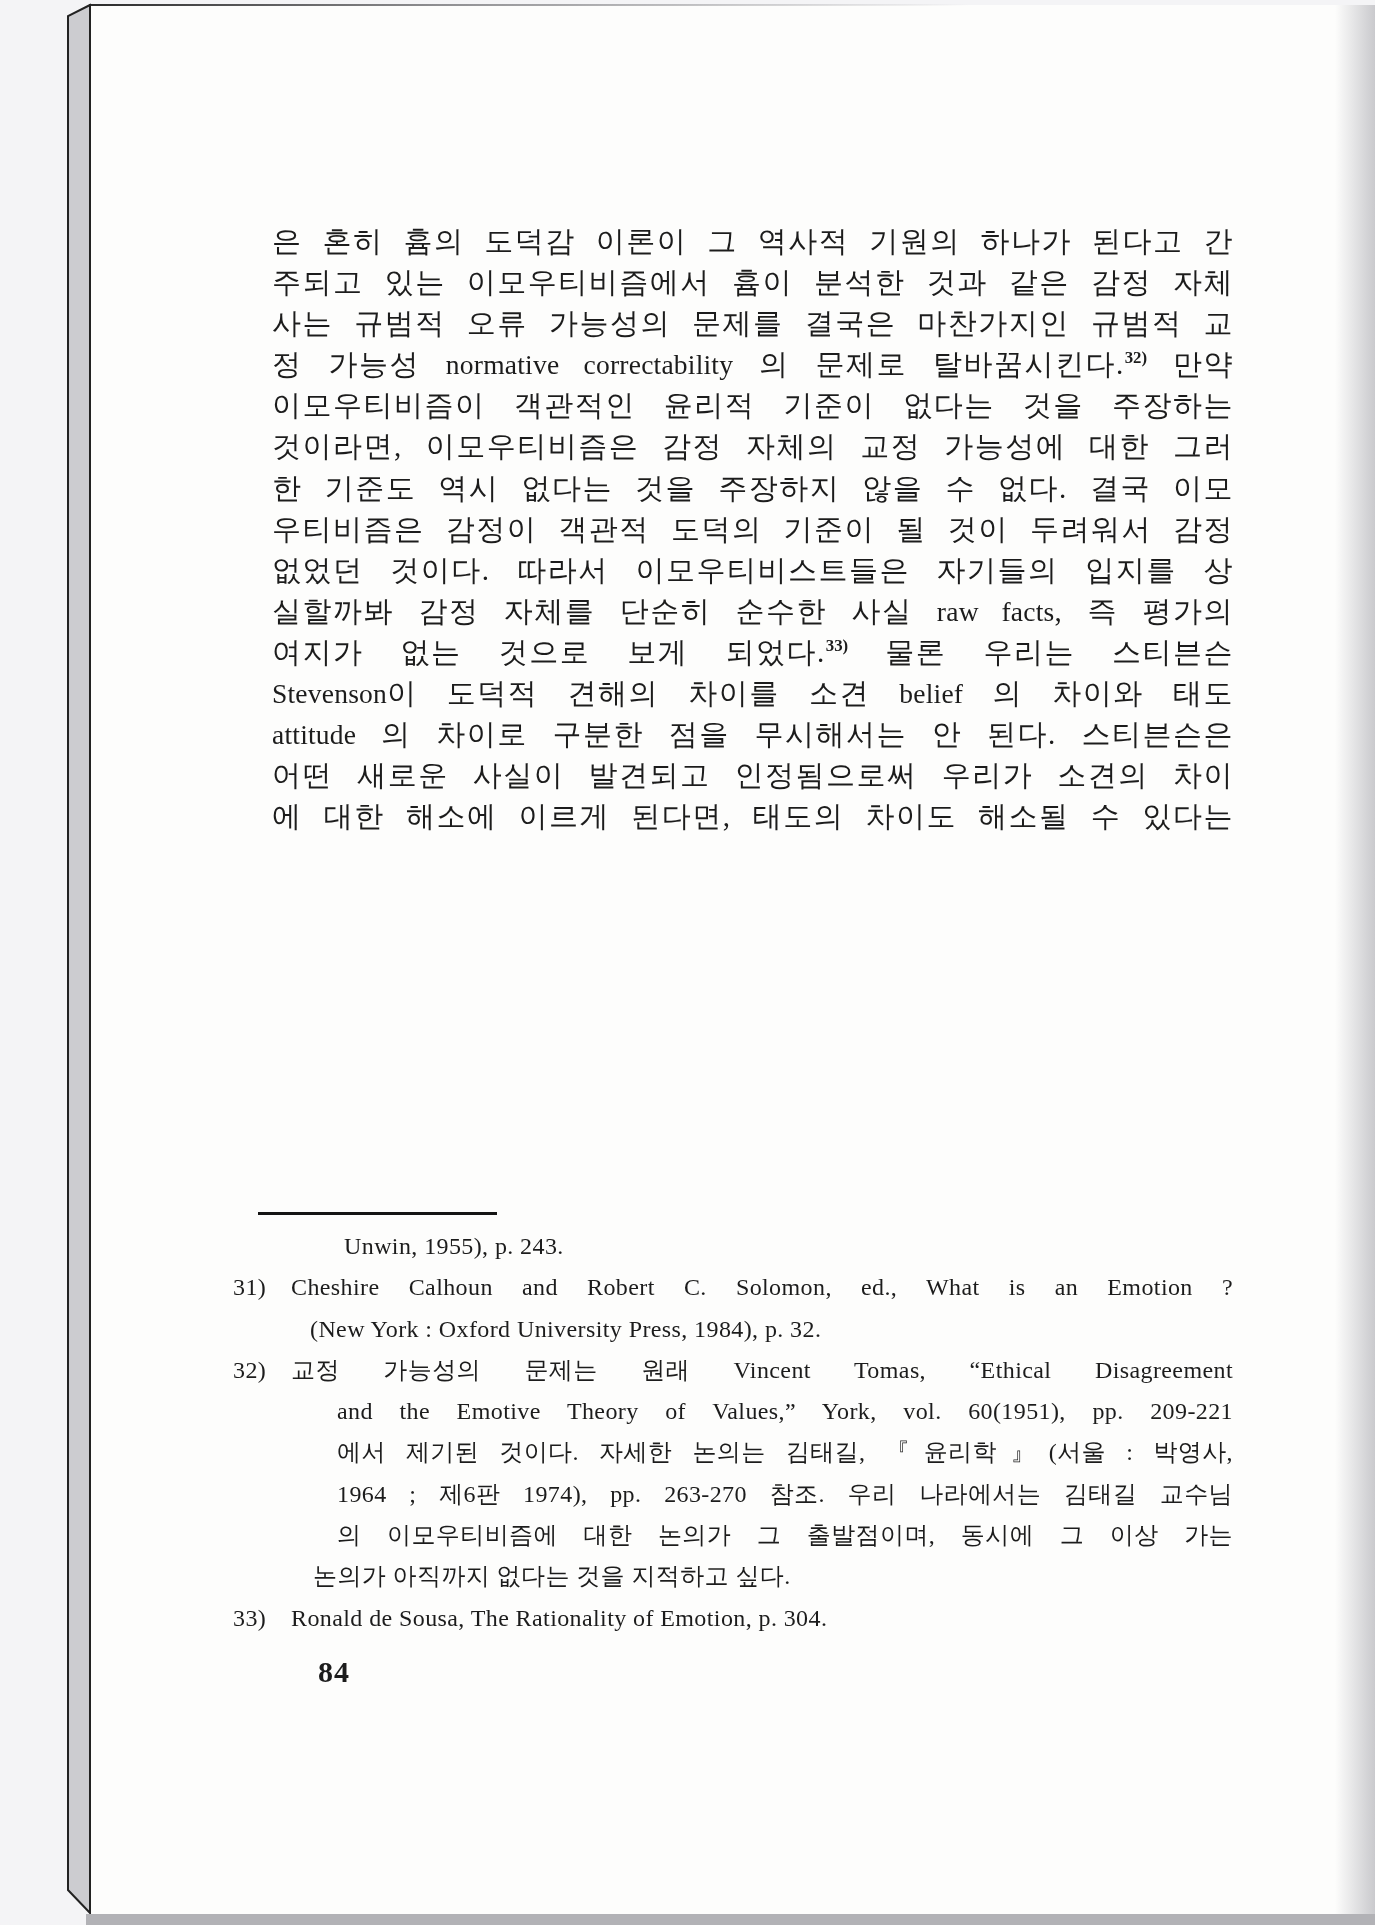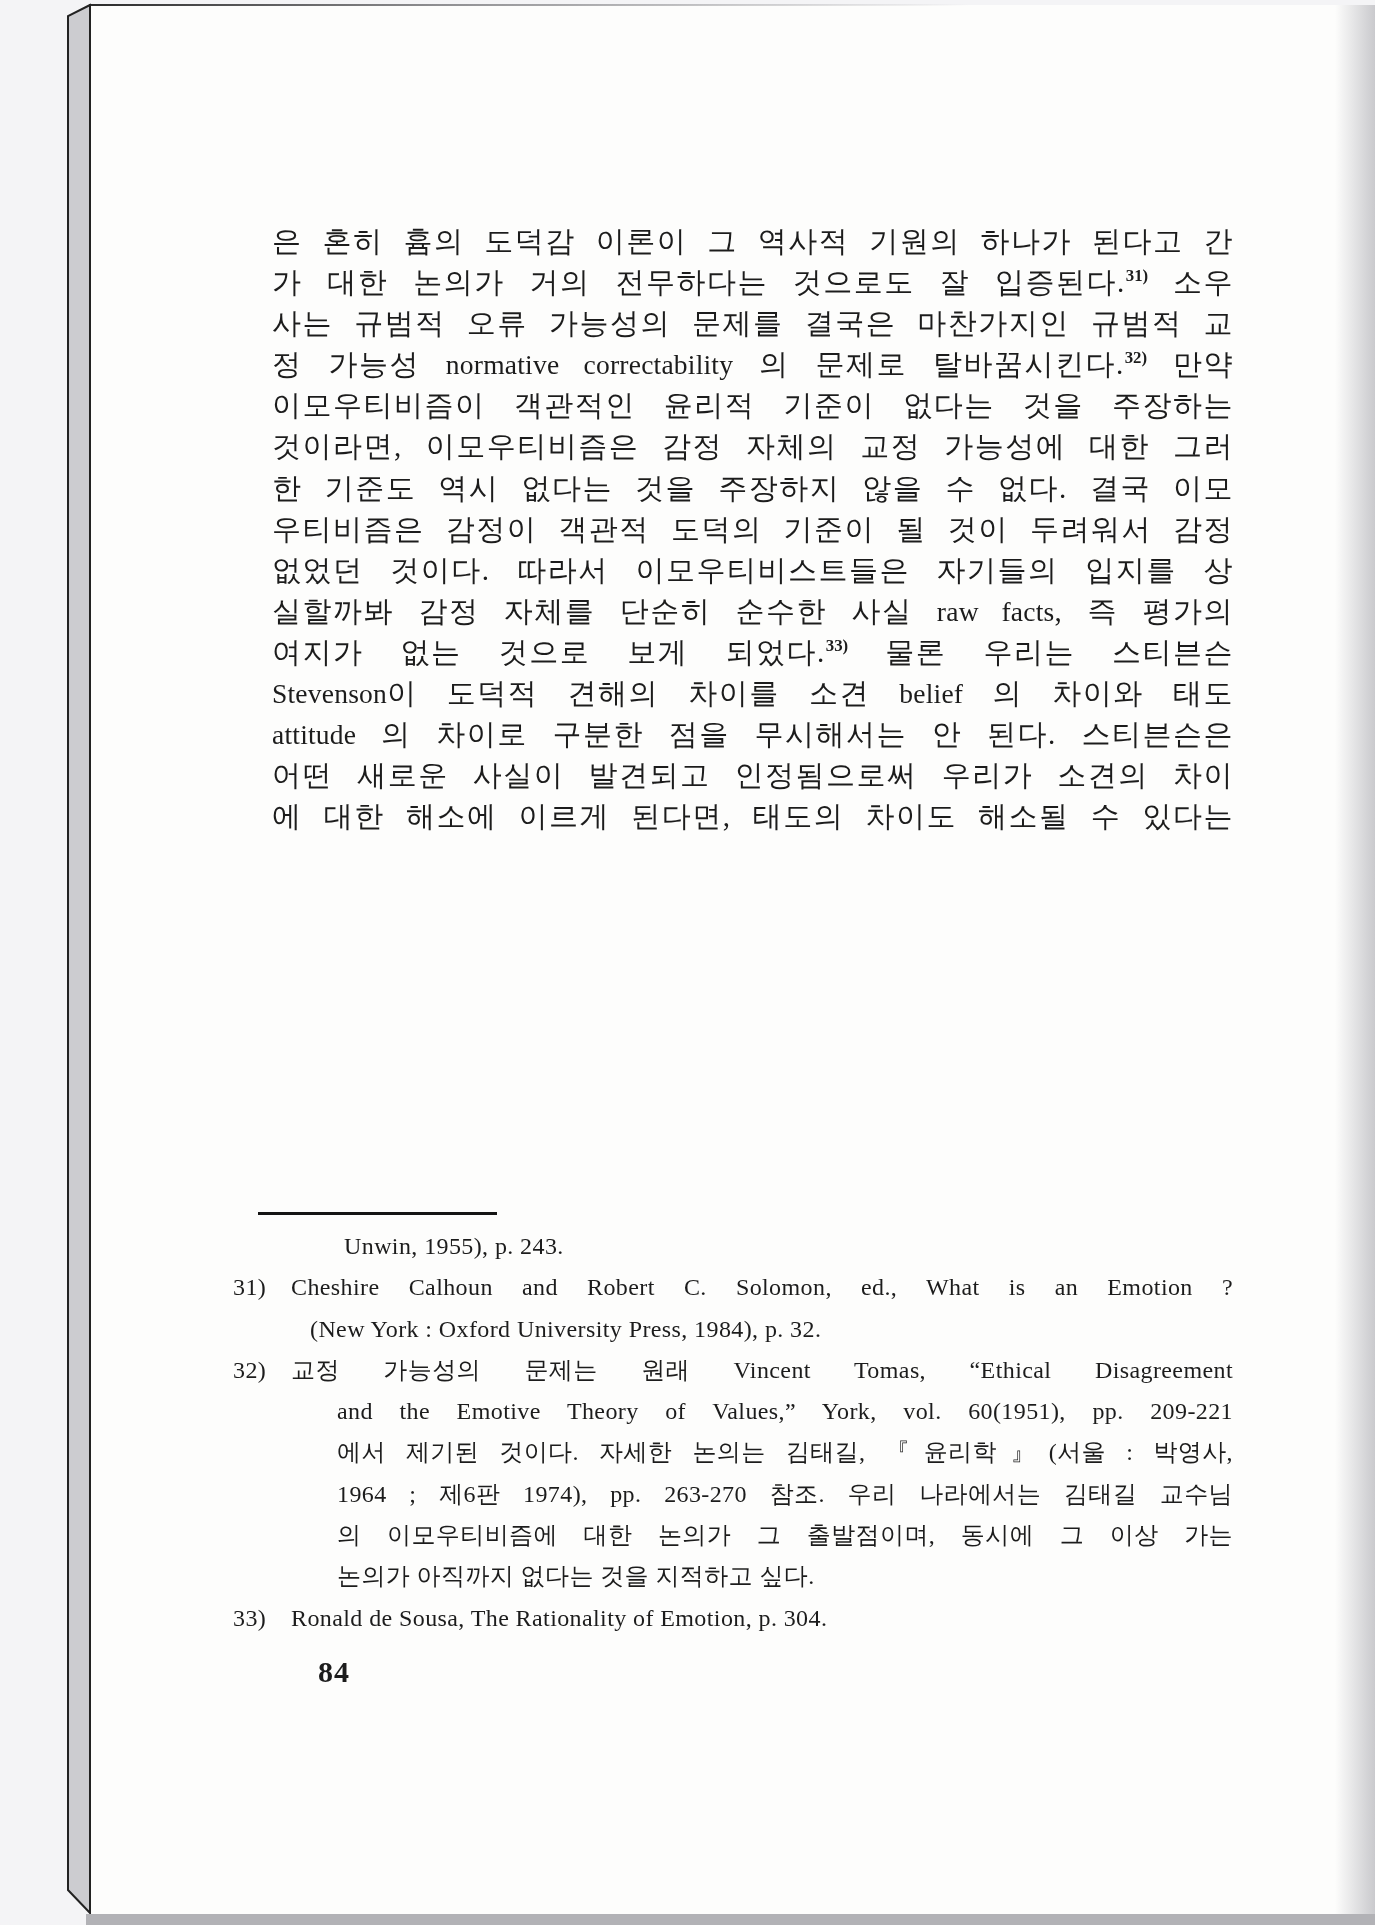--- a/index.html
+++ b/index.html
@@ -70,21 +70,21 @@
 <div class="paper"></div>
 <div class="top-edge-line"></div>
 <svg class="spine-svg" width="28" height="1916" viewBox="0 0 28 1916">
   <polygon points="26,3 4,14 4,1888 26,1911" fill="#ccccd0" stroke="#222222" stroke-width="2"></polygon>
 </svg>
 <div class="right-shade"></div>
 <div class="bottom-strip"></div>
 
 <div class="body-text">
     <div class="body-line"><span>은 혼히 흄의 도덕감 이론이 그 역사적 기원의 하나가 된다고 간</span></div>
-    <div class="body-line"><span>가 대한 논의가 거의 전무하다는 것으로도 잘 입증된다.</span><sup class="fnref">31)</sup><span> 소우</span></div>
+    <div class="body-line"><span>주되고 있는 이모우티비즘에서 흄이 분석한 것과 같은 감정 자체</span></div>
     <div class="body-line"><span>사는 규범적 오류 가능성의 문제를 결국은 마찬가지인 규범적 교</span></div>
     <div class="body-line"><span>정 가능성 </span><span class="latin">normative correctability</span><span> 의 문제로 탈바꿈시킨다.</span><sup class="fnref">32)</sup><span> 만약</span></div>
     <div class="body-line"><span>이모우티비즘이 객관적인 윤리적 기준이 없다는 것을 주장하는</span></div>
     <div class="body-line"><span>것이라면, 이모우티비즘은 감정 자체의 교정 가능성에 대한 그러</span></div>
     <div class="body-line"><span>한 기준도 역시 없다는 것을 주장하지 않을 수 없다. 결국 이모</span></div>
     <div class="body-line"><span>우티비즘은 감정이 객관적 도덕의 기준이 될 것이 두려워서 감정</span></div>
     <div class="body-line"><span>없었던 것이다. 따라서 이모우티비스트들은 자기들의 입지를 상</span></div>
     <div class="body-line"><span>실할까봐 감정 자체를 단순히 순수한 사실 </span><span class="latin">raw facts</span><span>, 즉 평가의</span></div>
     <div class="body-line"><span>여지가 없는 것으로 보게 되었다.</span><sup class="fnref">33)</sup><span> 물론 우리는 스티븐슨</span></div>
     <div class="body-line"><span class="latin">Stevenson</span><span>이 도덕적 견해의 차이를 소견 </span><span class="latin">belief</span><span> 의 차이와 태도</span></div>
@@ -95,16 +95,16 @@
 <div class="fn-rule"></div>
 <div class="footnotes">
     <div class="fn-line" style="margin-left: 111px;"><span>Unwin, 1955), p. 243.</span></div>
     <div class="fn-line justify"><span class="fn-marker">31)</span><span>Cheshire Calhoun and Robert C. Solomon, ed., </span><span class="italic">What is an Emotion ?</span></div>
     <div class="fn-line" style="margin-left: 77px;"><span>(New York : Oxford University Press, 1984), p. 32.</span></div>
     <div class="fn-line justify"><span class="fn-marker">32)</span><span>교정 가능성의 문제는 원래 Vincent Tomas, “Ethical Disagreement</span></div>
     <div class="fn-line justify" style="margin-left: 104px;"><span>and the Emotive Theory of Values,” </span><span class="italic">York</span><span>, vol. 60(1951),  pp. 209-221</span></div>
     <div class="fn-line justify" style="margin-left: 104px;"><span>에서 제기된 것이다. 자세한 논의는 김태길, 『윤리학』(서울 : 박영사,</span></div>
     <div class="fn-line justify" style="margin-left: 104px;"><span>1964 ; 제6판 1974), pp. 263-270 참조. 우리 나라에서는 김태길 교수님</span></div>
     <div class="fn-line justify" style="margin-left: 104px;"><span>의 이모우티비즘에 대한 논의가 그 출발점이며, 동시에 그 이상 가는</span></div>
-    <div class="fn-line" style="margin-left: 104px;"><span>논의가 아직까지 없다는 것을 지적하고 싶다.</span></div>
+    <div class="fn-line" style="margin-left: 80px;"><span>논의가 아직까지 없다는 것을 지적하고 싶다.</span></div>
     <div class="fn-line"><span class="fn-marker">33)</span><span>Ronald de Sousa, </span><span class="italic">The Rationality of Emotion</span><span>, p. 304.</span></div>
   </div>
 <div class="page-number">84</div>
 
 </body></html>

